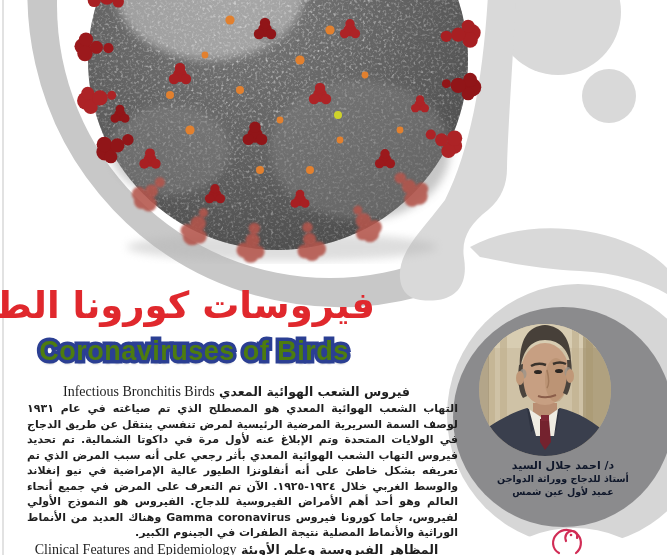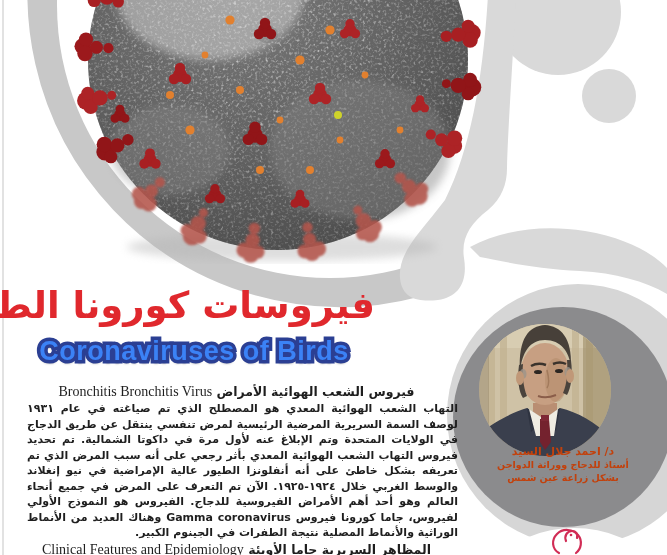--- a/index.html
+++ b/index.html
@@ -6,35 +6,35 @@
   .page{position:relative;width:667px;height:555px;background:#fff;overflow:hidden;
         font-family:"DejaVu Sans",sans-serif;}
   .page-edge{position:absolute;left:2px;top:0;width:1.5px;height:100%;background:#e2e2e2;}
   .deco{position:absolute;left:0;top:0;z-index:1;}
   .textlayer{position:absolute;left:0;top:0;width:100%;height:100%;z-index:2;}
 
   
   .title-block{position:absolute;left:13px;top:283px;width:362px;text-align:center;}
   .title-ar{font:700 37px/46px "DejaVu Sans",sans-serif;color:#e0282d;white-space:nowrap;direction:rtl;}
   .title-en{position:relative;margin-top:6px;font:800 27px/32px "Liberation Sans",sans-serif;
-            letter-spacing:.5px;color:#3b82f6;white-space:nowrap;}
+            letter-spacing:.5px;color:#4d7c0f;white-space:nowrap;}
   .title-en::before{content:attr(data-text);position:absolute;left:0;right:0;top:0;
             color:#2b3f93;-webkit-text-stroke:7px #2b3f93;
             text-shadow:0 4px 2px rgba(110,110,110,.45);z-index:0;}
   .title-en span{position:relative;z-index:1;}
 
   
   .article{position:absolute;left:15px;top:383px;width:443px;direction:rtl;color:#1e1e1e;}
   .sec-heading{text-align:center;font:700 12.5px/17px "DejaVu Sans",sans-serif;white-space:nowrap;}
   .sec-heading .en{font:400 14px/17px "Liberation Serif",serif;direction:ltr;unicode-bidi:embed;}
   .sec-body{font:700 11px/15.5px "DejaVu Sans",sans-serif;text-align:justify;margin:1px 0 0 12px;}
 
   
-  .caption{position:absolute;left:493px;top:445px;width:140px;text-align:center;direction:rtl;
-           color:#c2410c;}
+  .caption{position:absolute;left:493px;top:459px;width:140px;text-align:center;direction:rtl;
+           color:#0f172a;}
   .caption .name{font:700 11px/14px "DejaVu Sans",sans-serif;}
   .caption .role{font:700 9.5px/12.5px "DejaVu Sans",sans-serif;}
 </style>
 </head>
 <body>
 
 <div class="page">
 
   <svg class="deco" width="667" height="555" viewBox="0 0 667 555">
     <defs>
@@ -334,33 +334,33 @@
 
     <div class="title-block">
       <div class="title-ar">فيروسات كورونا الطيور</div>
       <div class="title-en" data-text="Coronaviruses of Birds">
         <span>Coronaviruses of Birds</span>
       </div>
     </div>
 
     <div class="article">
       <div class="sec-heading">
-        <span class="ar">فيروس الشعب الهوائية الأمراض</span>
+        <span class="ar">فيروس الشعب الهوائية المعدي</span>
         <span> </span>
-        <span class="en">Bronchitis Bronchitis Virus</span>
+        <span class="en">Infectious Bronchitis Birds</span>
       </div>
       <p class="sec-body">التهاب الشعب الهوائية المعدي هو المصطلح الذي تم صياغته في عام ١٩٣١ لوصف السمة السريرية المرضية الرئيسية لمرض تنفسي ينتقل عن طريق الدجاج في الولايات المتحدة وتم الإبلاغ عنه لأول مرة في داكوتا الشمالية. تم تحديد فيروس التهاب الشعب الهوائية المعدي بأثر رجعي على أنه سبب المرض الذي تم تعريفه بشكل خاطئ على أنه أنفلونزا الطيور عالية الإمراضية في نيو إنغلاند والوسط الغربي خلال ١٩٢٤-١٩٢٥. الآن تم التعرف على المرض في جميع أنحاء العالم وهو أحد أهم الأمراض الفيروسية للدجاج. الفيروس هو النموذج الأولي لفيروس، جاما كورونا فيروس Gamma coronavirus وهناك العديد من الأنماط الوراثية والأنماط المصلية نتيجة الطفرات في الجينوم الكبير.</p>
 
       <div class="sec-heading">
-        <span class="ar">المظاهر السريرية جاما الأوبئة</span>
+        <span class="ar">المظاهر الفيروسية وعلم الأوبئة</span>
         <span> </span>
         <span class="en">Clinical Features and Epidemiology</span>
       </div>
 
     </div>
 
     <div class="caption">
       <div class="name">د/ احمد جلال السيد</div>
       <div class="role">أستاذ للدجاج ووراثة الدواجن</div>
-      <div class="role">بشكل زراعة عين شمس</div>
+      <div class="role">عميد لأول عين شمس</div>
     </div>
   </div>
 </div>
 
 </body></html>

